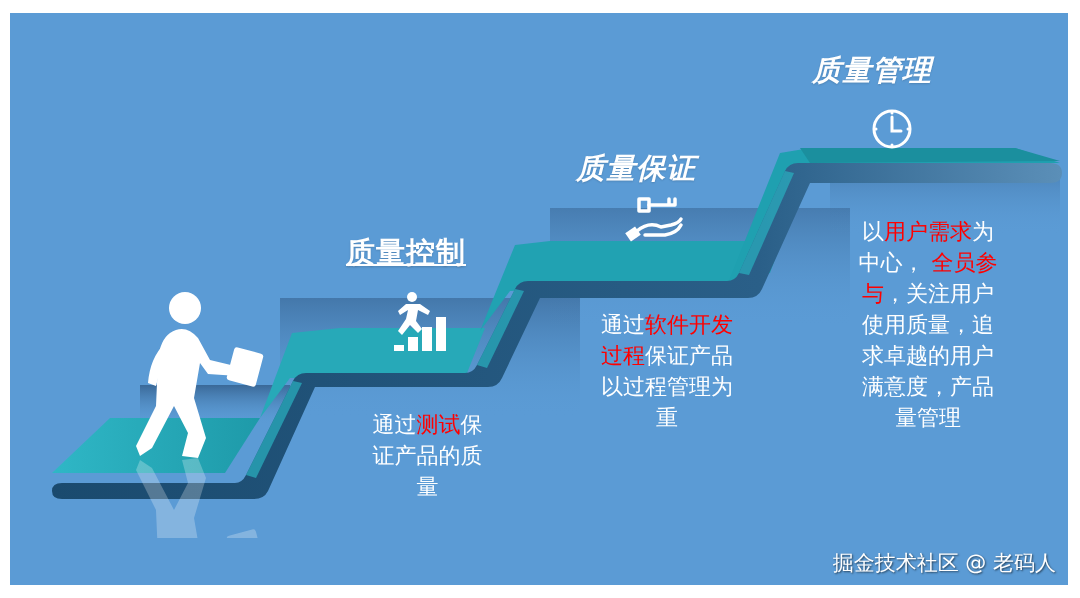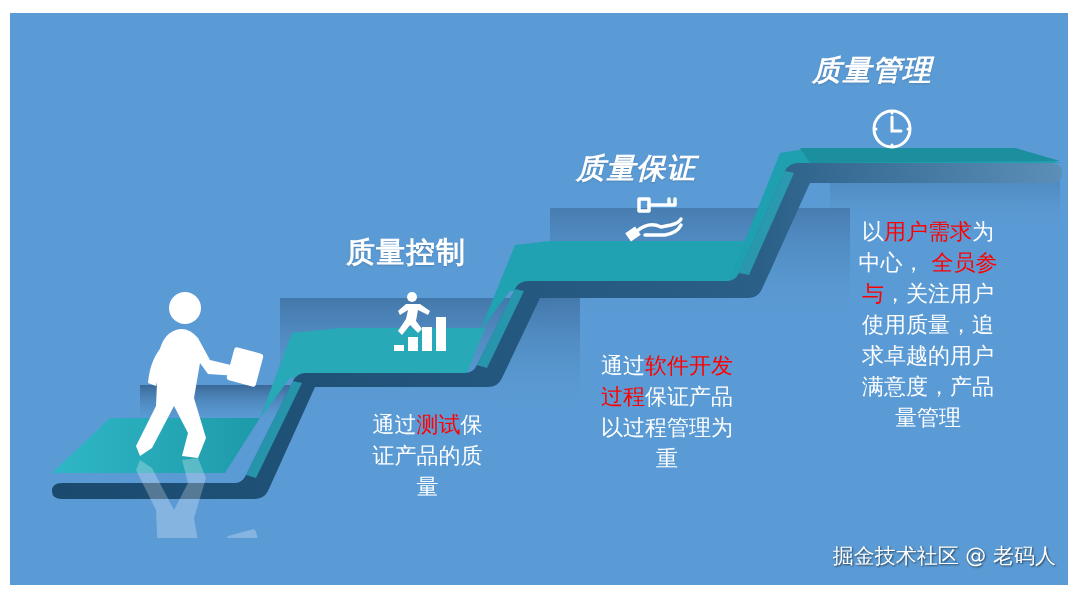--- a/index.html
+++ b/index.html
@@ -8,21 +8,21 @@
   .slide { position: absolute; left: 10px; top: 13px; width: 1058px; height: 572px;
            background: #5b9bd5; overflow: hidden; }
   .stairs { position: absolute; left: 0; top: 0; width: 1058px; height: 572px; }
   .title { position: absolute; color: #ffffff; font-weight: bold; font-size: 29px;
            letter-spacing: 1px; white-space: nowrap;
            text-shadow: 0 1px 2px rgba(0,0,0,0.15); }
   .desc { position: absolute; color: #ffffff; font-size: 22px; line-height: 31px;
           text-align: center; }
   .desc .hl { color: #ff0000; font-weight: normal; }
   .icon { position: absolute; }
-  .watermark { position: absolute; right: 12px; bottom: 15px; color: #ffffff; font-size: 21px;
+  .watermark { position: absolute; right: 12px; bottom: 8px; color: #ffffff; font-size: 21px;
                text-shadow: 1px 1px 2px rgba(0,0,0,0.6); white-space: nowrap; }
 </style>
 </head>
 <body>
 
 <div class="slide">
 
   <svg class="stairs" viewBox="0 0 1058 572">
     <defs>
       <linearGradient id="shadowGrad" x1="0" y1="0" x2="0" y2="1">
@@ -68,21 +68,21 @@
       <path d="M40 45 Q55 35 68 50 L80 72 L105 78 L108 88 L78 86 L70 75 L64 110 L76 150 L68 170 L52 168 L58 145 L44 118 L22 160 L10 168 L6 158 L26 118 L28 72 Q30 52 40 45 Z"></path>
       <path d="M35 55 Q20 70 18 95 L26 98 Q30 78 42 66 Z"></path>
       <rect x="100" y="62" width="30" height="34" rx="3" transform="rotate(15 115 79)"></rect>
     </g>
     <g fill="#ffffff" opacity="0.25" transform="translate(0,340) scale(1,-1)">
       <path d="M40 45 Q55 35 68 50 L80 72 L105 78 L108 88 L78 86 L70 75 L64 110 L76 150 L68 170 L52 168 L58 145 L44 118 L22 160 L10 168 L6 158 L26 118 L28 72 Q30 52 40 45 Z"></path>
       <rect x="100" y="62" width="30" height="34" rx="3" transform="rotate(15 115 79)"></rect>
     </g>
   </svg>
 
-  <div class="title" style="left:336px; top:220px;">质量控制</div>
+  <div class="title" style="left:336px; top:220px;text-decoration:underline;">质量控制</div>
   <svg class="icon" style="left:380px; top:278px;" width="60" height="64" viewBox="0 0 60 64">
     <g fill="#ffffff">
       <circle cx="22" cy="6" r="5"></circle>
       <path d="M16 13 L30 13 L40 20 L38 24 L28 19 L26 30 L32 38 L28 42 L20 34 L12 44 L8 40 L16 28 L18 19 L10 24 L8 20 Z"></path>
       <rect x="4" y="54" width="10" height="6"></rect>
       <rect x="18" y="46" width="10" height="14"></rect>
       <rect x="32" y="36" width="10" height="24"></rect>
       <rect x="46" y="26" width="10" height="34"></rect>
     </g>
   </svg>
@@ -95,21 +95,21 @@
   <div class="title" style="left:566px; top:136px;font-style:italic;">质量保证</div>
   <svg class="icon" style="left:615px; top:182px;" width="62" height="48" viewBox="0 0 62 48">
     <g fill="none" stroke="#ffffff" stroke-width="3.5" stroke-linejoin="round" stroke-linecap="round">
       <rect x="14" y="4" width="10" height="12"></rect>
       <path d="M24 10 L50 10 M44 10 L44 4 M50 10 L50 4"></path>
       <path d="M12 36 Q24 26 36 32 L46 30 Q54 28 56 24"></path>
       <path d="M20 40 L40 40 Q52 38 56 30"></path>
     </g>
     <rect x="2" y="34" width="12" height="10" fill="#ffffff" transform="rotate(-35 8 39)"></rect>
   </svg>
-  <div class="desc" style="left:562px; top:296px; width:190px;margin-top:41px;">
+  <div class="desc" style="left:562px; top:296px; width:190px;">
       <div><span>通过</span><span class="hl">软件开发</span></div>
       <div><span class="hl">过程</span><span>保证产品</span></div>
       <div><span>以过程管理为</span></div>
       <div><span>重</span></div>
     </div>
 
   <div class="title" style="left:802px; top:38px;font-style:italic;">质量管理</div>
   <svg class="icon" style="left:860px; top:94px;" width="44" height="44" viewBox="0 0 44 44">
     <circle cx="22" cy="22" r="18" fill="none" stroke="#ffffff" stroke-width="3"></circle>
     <path d="M22 10 L22 24 L31 24" fill="none" stroke="#ffffff" stroke-width="3" stroke-linecap="round"></path>

